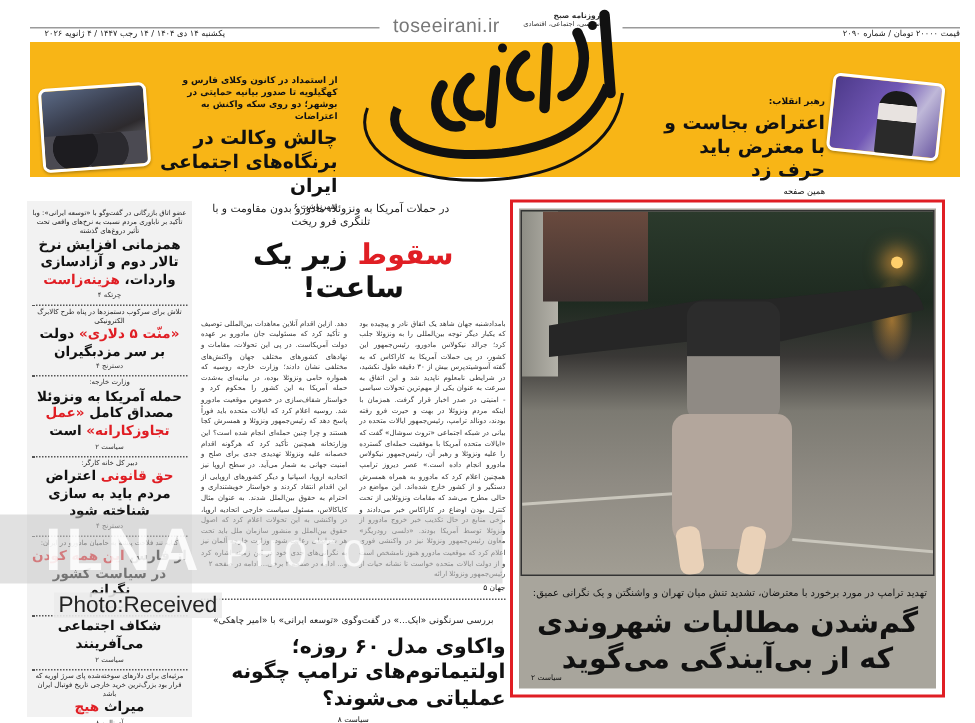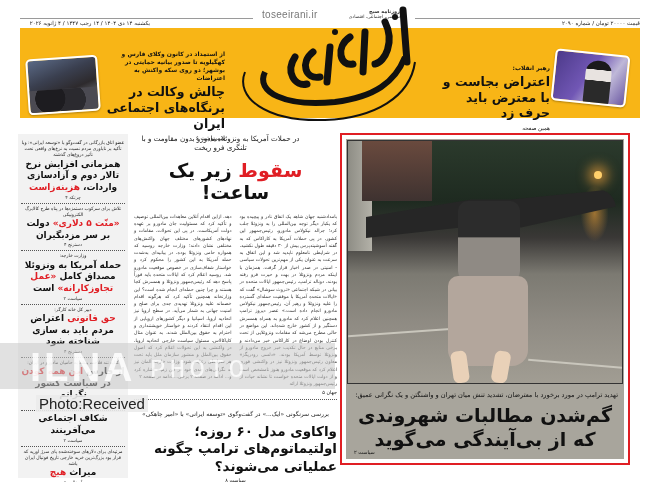--- a/index.html
+++ b/index.html
@@ -3,21 +3,21 @@
 <meta charset="utf-8">
 <style>
   * { box-sizing: border-box; margin: 0; padding: 0; }
   html, body { width: 650px; height: 482px; overflow: hidden; background: #ffffff; }
   body { position: relative; font-family: "DejaVu Sans", sans-serif; direction: rtl; color: #111; }
 
   
   .topline { position: absolute; top: 18px; height: 1px; background: #9a9a9a; }
   .topline.left { left: 20px; width: 233px; }
   .topline.right { left: 415px; width: 225px; }
-  .site-url { position: absolute; top: 9px; left: 262px; direction: ltr; font-family: "Liberation Sans", sans-serif; font-size: 10px; color: #777; letter-spacing: 0.3px; }
+  .site-url { position: absolute; top: 9px; left: 262px; direction: ltr; font-family: "Liberation Sans", sans-serif; font-size: 13px; color: #777; letter-spacing: 0.3px; }
   .date-line { position: absolute; top: 20px; left: 20px; width: 130px; font-size: 5.5px; color: #222; text-align: right; }
   .price-line { position: absolute; top: 20px; left: 560px; width: 80px; font-size: 5.5px; color: #222; text-align: right; }
   .tagline { position: absolute; top: 8px; left: 340px; width: 60px; font-size: 4.5px; color: #333; line-height: 1.2; text-align: right; }
   .tagline .b { font-weight: bold; font-size: 5px; }
 
   .yellow-band { position: absolute; top: 28px; left: 20px; width: 620px; height: 90px; background: #f8b516; }
 
   .logo { position: absolute; top: 2px; left: 235px; width: 190px; height: 126px; }
 
   .promo { position: absolute; color: #111; text-align: right; }

